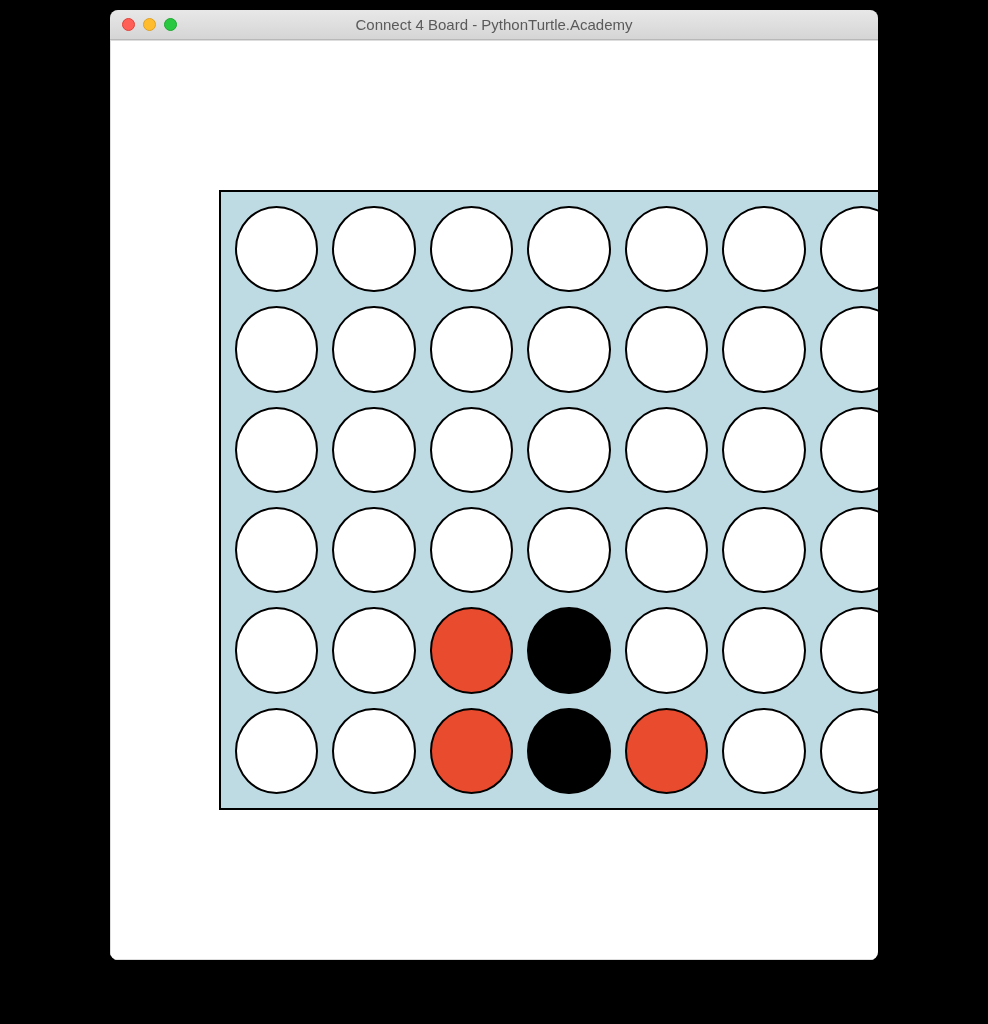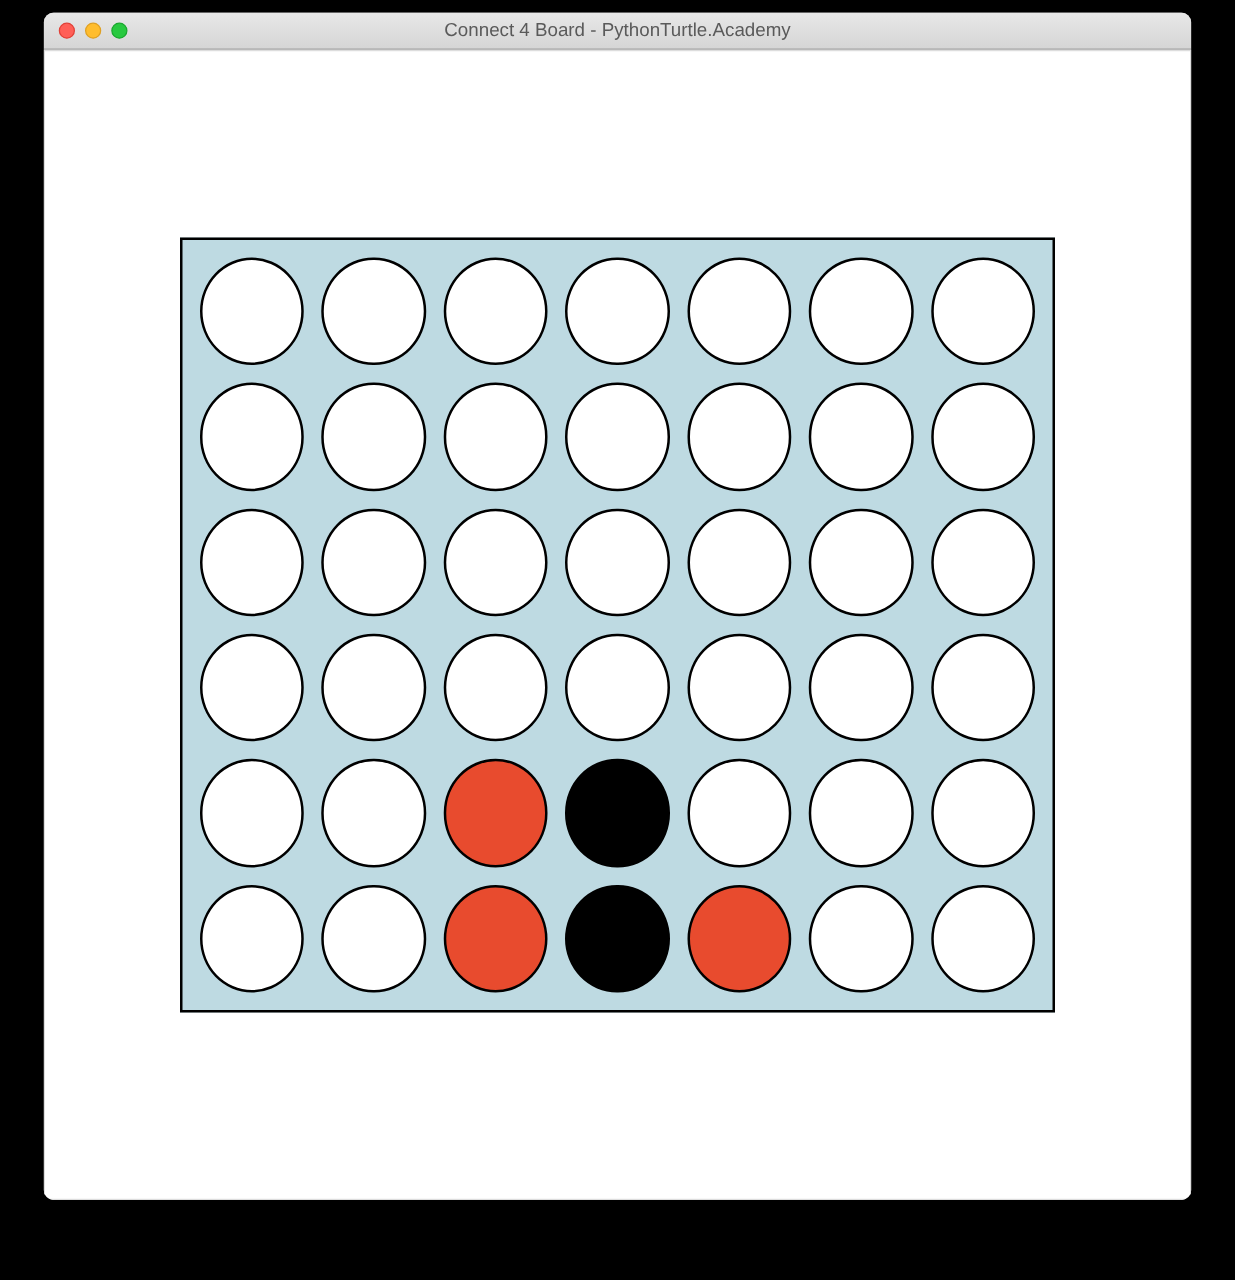--- a/index.html
+++ b/index.html
@@ -11,22 +11,22 @@
       width: 988px;
       height: 1024px;
       background: #000000;
       display: flex;
       align-items: flex-start;
       justify-content: center;
       padding-top: 10px;
       font-family: -apple-system, "Helvetica Neue", Arial, sans-serif;
     }
     .window {
-      width: 918px;
-      background: #737373;
+      width: 768px;
+      background: #404040;
       border-radius: 8px;
       box-shadow: 0 20px 60px rgba(0,0,0,0.5);
       overflow: hidden;
     }
     .titlebar {
       height: 30px;
       background: linear-gradient(#e8e8e8, #d5d5d5);
       border-bottom: 1px solid #b8b8b8;
       display: flex;
       align-items: center;

